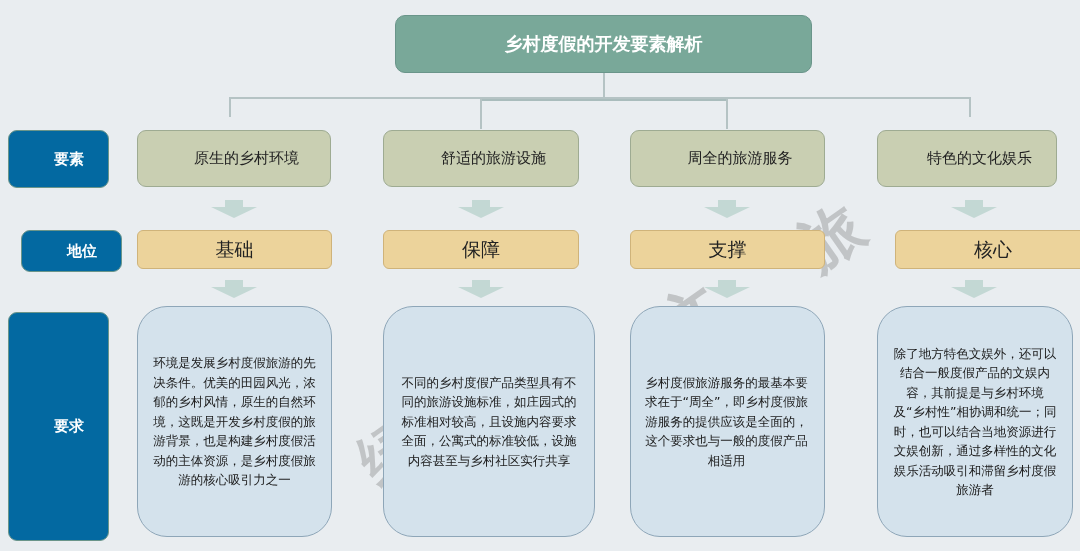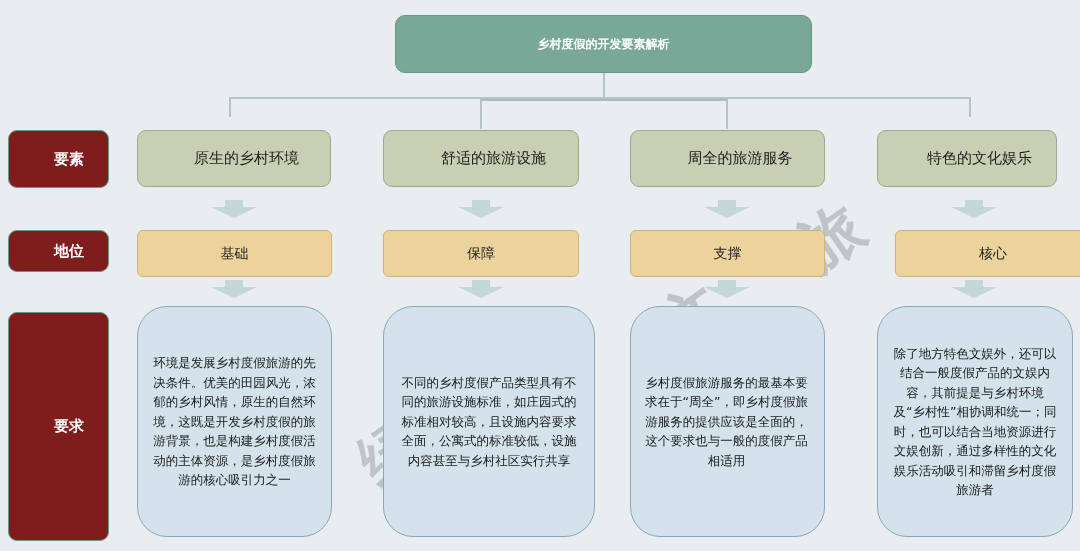--- a/index.html
+++ b/index.html
@@ -6,40 +6,40 @@
   body {
     width: 1080px; height: 551px; overflow: hidden;
     background: #e9edf0;
     font-family: "DejaVu Sans", "Liberation Sans", sans-serif;
     position: relative;
   }
   .abs { position: absolute; box-sizing: border-box; }
   .title-box {
     left: 395px; top: 15px; width: 417px; height: 58px;
     background: #79a899; border: 1px solid #6a958a; border-radius: 10px;
-    color: #ffffff; font-weight: bold; font-size: 12px;
+    color: #ffffff; font-weight: bold; font-size: 18px;
     display: flex; align-items: center; justify-content: center;
   }
   .line { position: absolute; background: #b5c3c4; }
   .row-label {
     left: 8px; width: 101px;
-    background: #7f1d1d; border: 1px solid #6a958a; border-radius: 9px;
+    background: #0369a1; border: 1px solid #6a958a; border-radius: 9px;
     color: #ffffff; font-weight: bold; font-size: 15px;
     display: flex; align-items: center; justify-content: center; padding-left: 21px;
   }
   .element-box {
     top: 130px; height: 57px;
     background: #c9cfb2; border: 1px solid #9eab92; border-radius: 9px;
     color: #222; font-size: 15px;
     display: flex; align-items: center; justify-content: center; padding-left: 25px;
   }
   .position-box {
-    top: 230px; height: 47px;
+    top: 230px; height: 39px;
     background: #ecd39b; border: 1px solid #cfb37a; border-radius: 6px;
-    color: #222; font-size: 14px;
+    color: #222; font-size: 19px;
     display: flex; align-items: center; justify-content: center;
   }
   .req-box {
     top: 306px; height: 231px;
     background: #d4e2ec; border: 1px solid #8ea6b8; border-radius: 30px;
     color: #1a1a1a; font-size: 12.5px; line-height: 19.5px;
     display: flex; align-items: center; justify-content: center;
     text-align: center; padding: 0 14px;
   }
   .arrow { position: absolute; width: 46px; height: 18px; }
@@ -61,21 +61,21 @@
 
 <div class="line" style="left:603px; top:73px; width:2px; height:26px;"></div>
 <div class="line" style="left:229px; top:97px; width:742px; height:2px;"></div>
 <div class="line" style="left:480px; top:99px; width:248px; height:2px; background:#a9bcbc;"></div>
 <div class="line" style="left:229px; top:97px; width:2px; height:20px;"></div>
 <div class="line" style="left:480px; top:99px; width:2px; height:30px;"></div>
 <div class="line" style="left:726px; top:99px; width:2px; height:30px;"></div>
 <div class="line" style="left:969px; top:97px; width:2px; height:20px;"></div>
 
 <div class="abs row-label" style="top:130px; height:58px;">要素</div>
-<div class="abs row-label" style="top:230px; height:42px;">地位</div>
+<div class="abs row-label" style="top:230px; height:42px;margin-left:13px;">地位</div>
 <div class="abs row-label" style="top:312px; height:229px;">要求</div>
 
 <div class="abs element-box" style="left:137px; width:194px;">原生的乡村环境</div>
 <svg class="arrow" style="left:211px; top:200px;" viewBox="0 0 46 18">
     <polygon points="14,0 32,0 32,7 46,7 23,18 0,7 14,7" fill="#c3d8d4"></polygon>
   </svg>
 <div class="abs position-box" style="left:137px; width:195px;">基础</div>
 <svg class="arrow" style="left:211px; top:280px;" viewBox="0 0 46 18">
     <polygon points="14,0 32,0 32,7 46,7 23,18 0,7 14,7" fill="#c3d8d4"></polygon>
   </svg>

